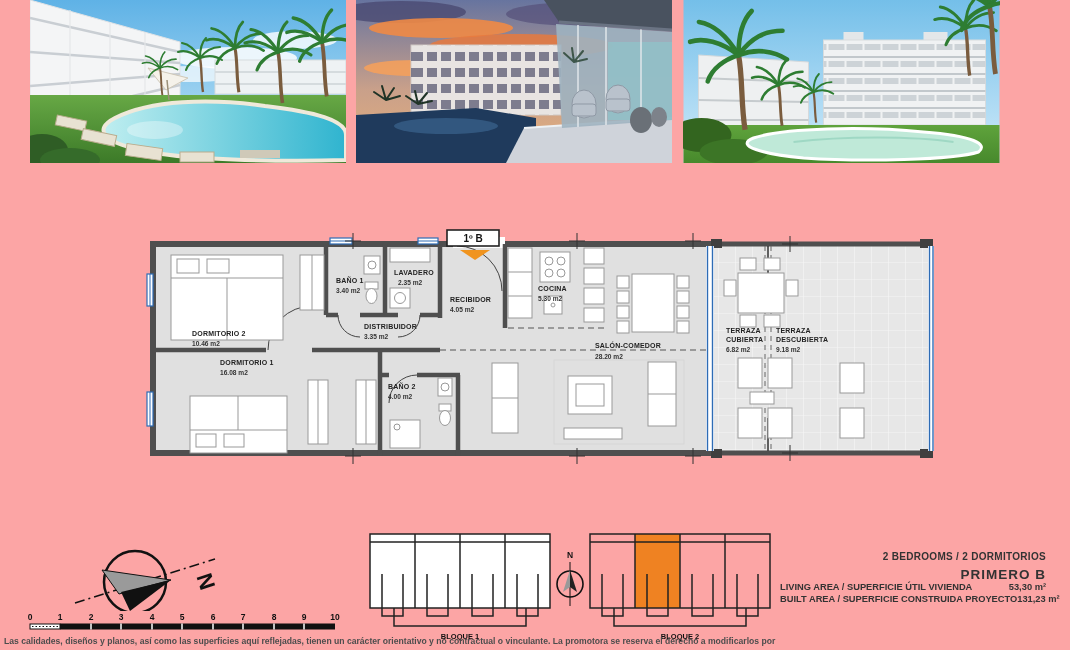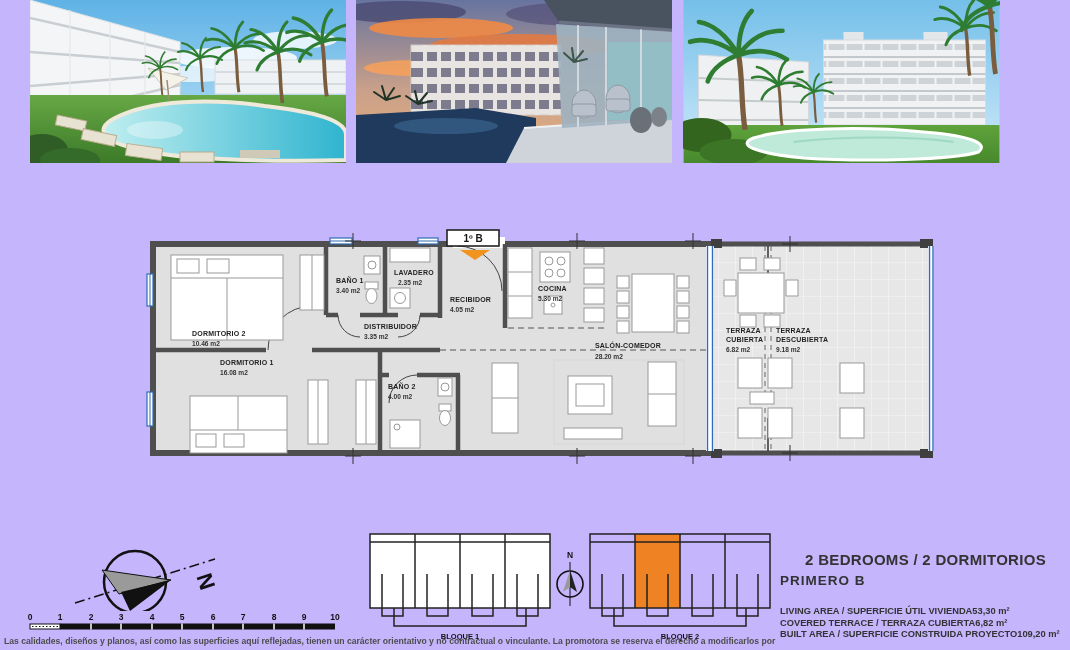--- a/index.html
+++ b/index.html
@@ -1,31 +1,31 @@
 <!DOCTYPE html>
 <html><head>
 <meta charset="utf-8">
 <style>
   html,body{margin:0;padding:0;background:#fff;font-family:"Liberation Sans",sans-serif;}
-  .page{position:relative;width:1070px;height:650px;background:#c4b5fd;overflow:hidden;}
+  .page{position:relative;width:1070px;height:650px;background:#fca5a5;overflow:hidden;}
   .photo{position:absolute;top:0;height:163px;overflow:hidden;}
   #photo1{left:30px;width:316px}
   #photo2{left:356px;width:316px}
   #photo3{left:683px;width:317px}
   .plan-svg{position:absolute;left:140px;top:228px;width:810px;height:237px;}
   .compass-svg{position:absolute;left:20px;top:545px;width:330px;height:66px;}
   .scale-svg{position:absolute;left:20px;top:610px;width:330px;height:30px;}
   .blocks-svg{position:absolute;left:360px;top:528px;width:420px;height:117px;}
   svg text{font-family:"Liberation Sans",sans-serif;}
   .room-label{font-size:7px;font-weight:bold;fill:#222;letter-spacing:.2px;}
   .room-area{font-size:6.6px;font-weight:bold;fill:#333;}
   .specs{position:absolute;left:780px;top:551px;width:266px;color:#333;}
-  .specs .bedrooms{font-size:15px;font-weight:bold;text-align:right;letter-spacing:.3px;}
-  .specs .unit{font-size:13.5px;font-weight:bold;text-align:left;margin:5px 0 18px 0;letter-spacing:1px;}
-  .specs .row{display:flex;font-size:9.3px;font-weight:bold;line-height:11.5px;}
+  .specs .bedrooms{font-size:10px;font-weight:bold;text-align:right;letter-spacing:.3px;}
+  .specs .unit{font-size:13.5px;font-weight:bold;text-align:right;margin:5px 0 0 0;letter-spacing:1px;}
+  .specs .row{display:flex;justify-content:space-between;font-size:9.3px;font-weight:bold;line-height:11.5px;}
   .specs .row .lab{white-space:nowrap}
   .specs .row .val{white-space:nowrap}
   .disclaimer{position:absolute;left:4px;top:636px;width:1045px;font-size:8.6px;font-weight:bold;color:#4d4d4d;white-space:nowrap;overflow:hidden;}
 </style>
 </head>
 <body>
 
 <div class="page">
 
   <svg width="0" height="0" style="position:absolute">
@@ -507,24 +507,20 @@
   </svg>
 
   <div class="specs">
     <div class="bedrooms">2 BEDROOMS / 2 DORMITORIOS</div>
     <div class="unit">PRIMERO B</div>
     <div class="row">
       <span class="lab">LIVING AREA / SUPERFICIE ÚTIL VIVIENDA</span>
       <span class="val">53,30 m²</span>
     </div>
     <div class="row">
-      <span class="lab">COVERED TERRACE / TERRAZA CUBIERTA</span>
-      <span class="val">6,82 m²</span>
-    </div>
-    <div class="row">
       <span class="lab">BUILT AREA / SUPERFICIE CONSTRUIDA PROYECTO</span>
-      <span class="val">109,20 m²</span>
+      <span class="val">131,23 m²</span>
     </div>
   </div>
 
   <div class="disclaimer">Las calidades, diseños y planos, así como las superficies aquí reflejadas, tienen un carácter orientativo y no contractual o vinculante. La promotora se reserva el derecho a modificarlos por</div>
 
 </div>
 
 </body></html>

